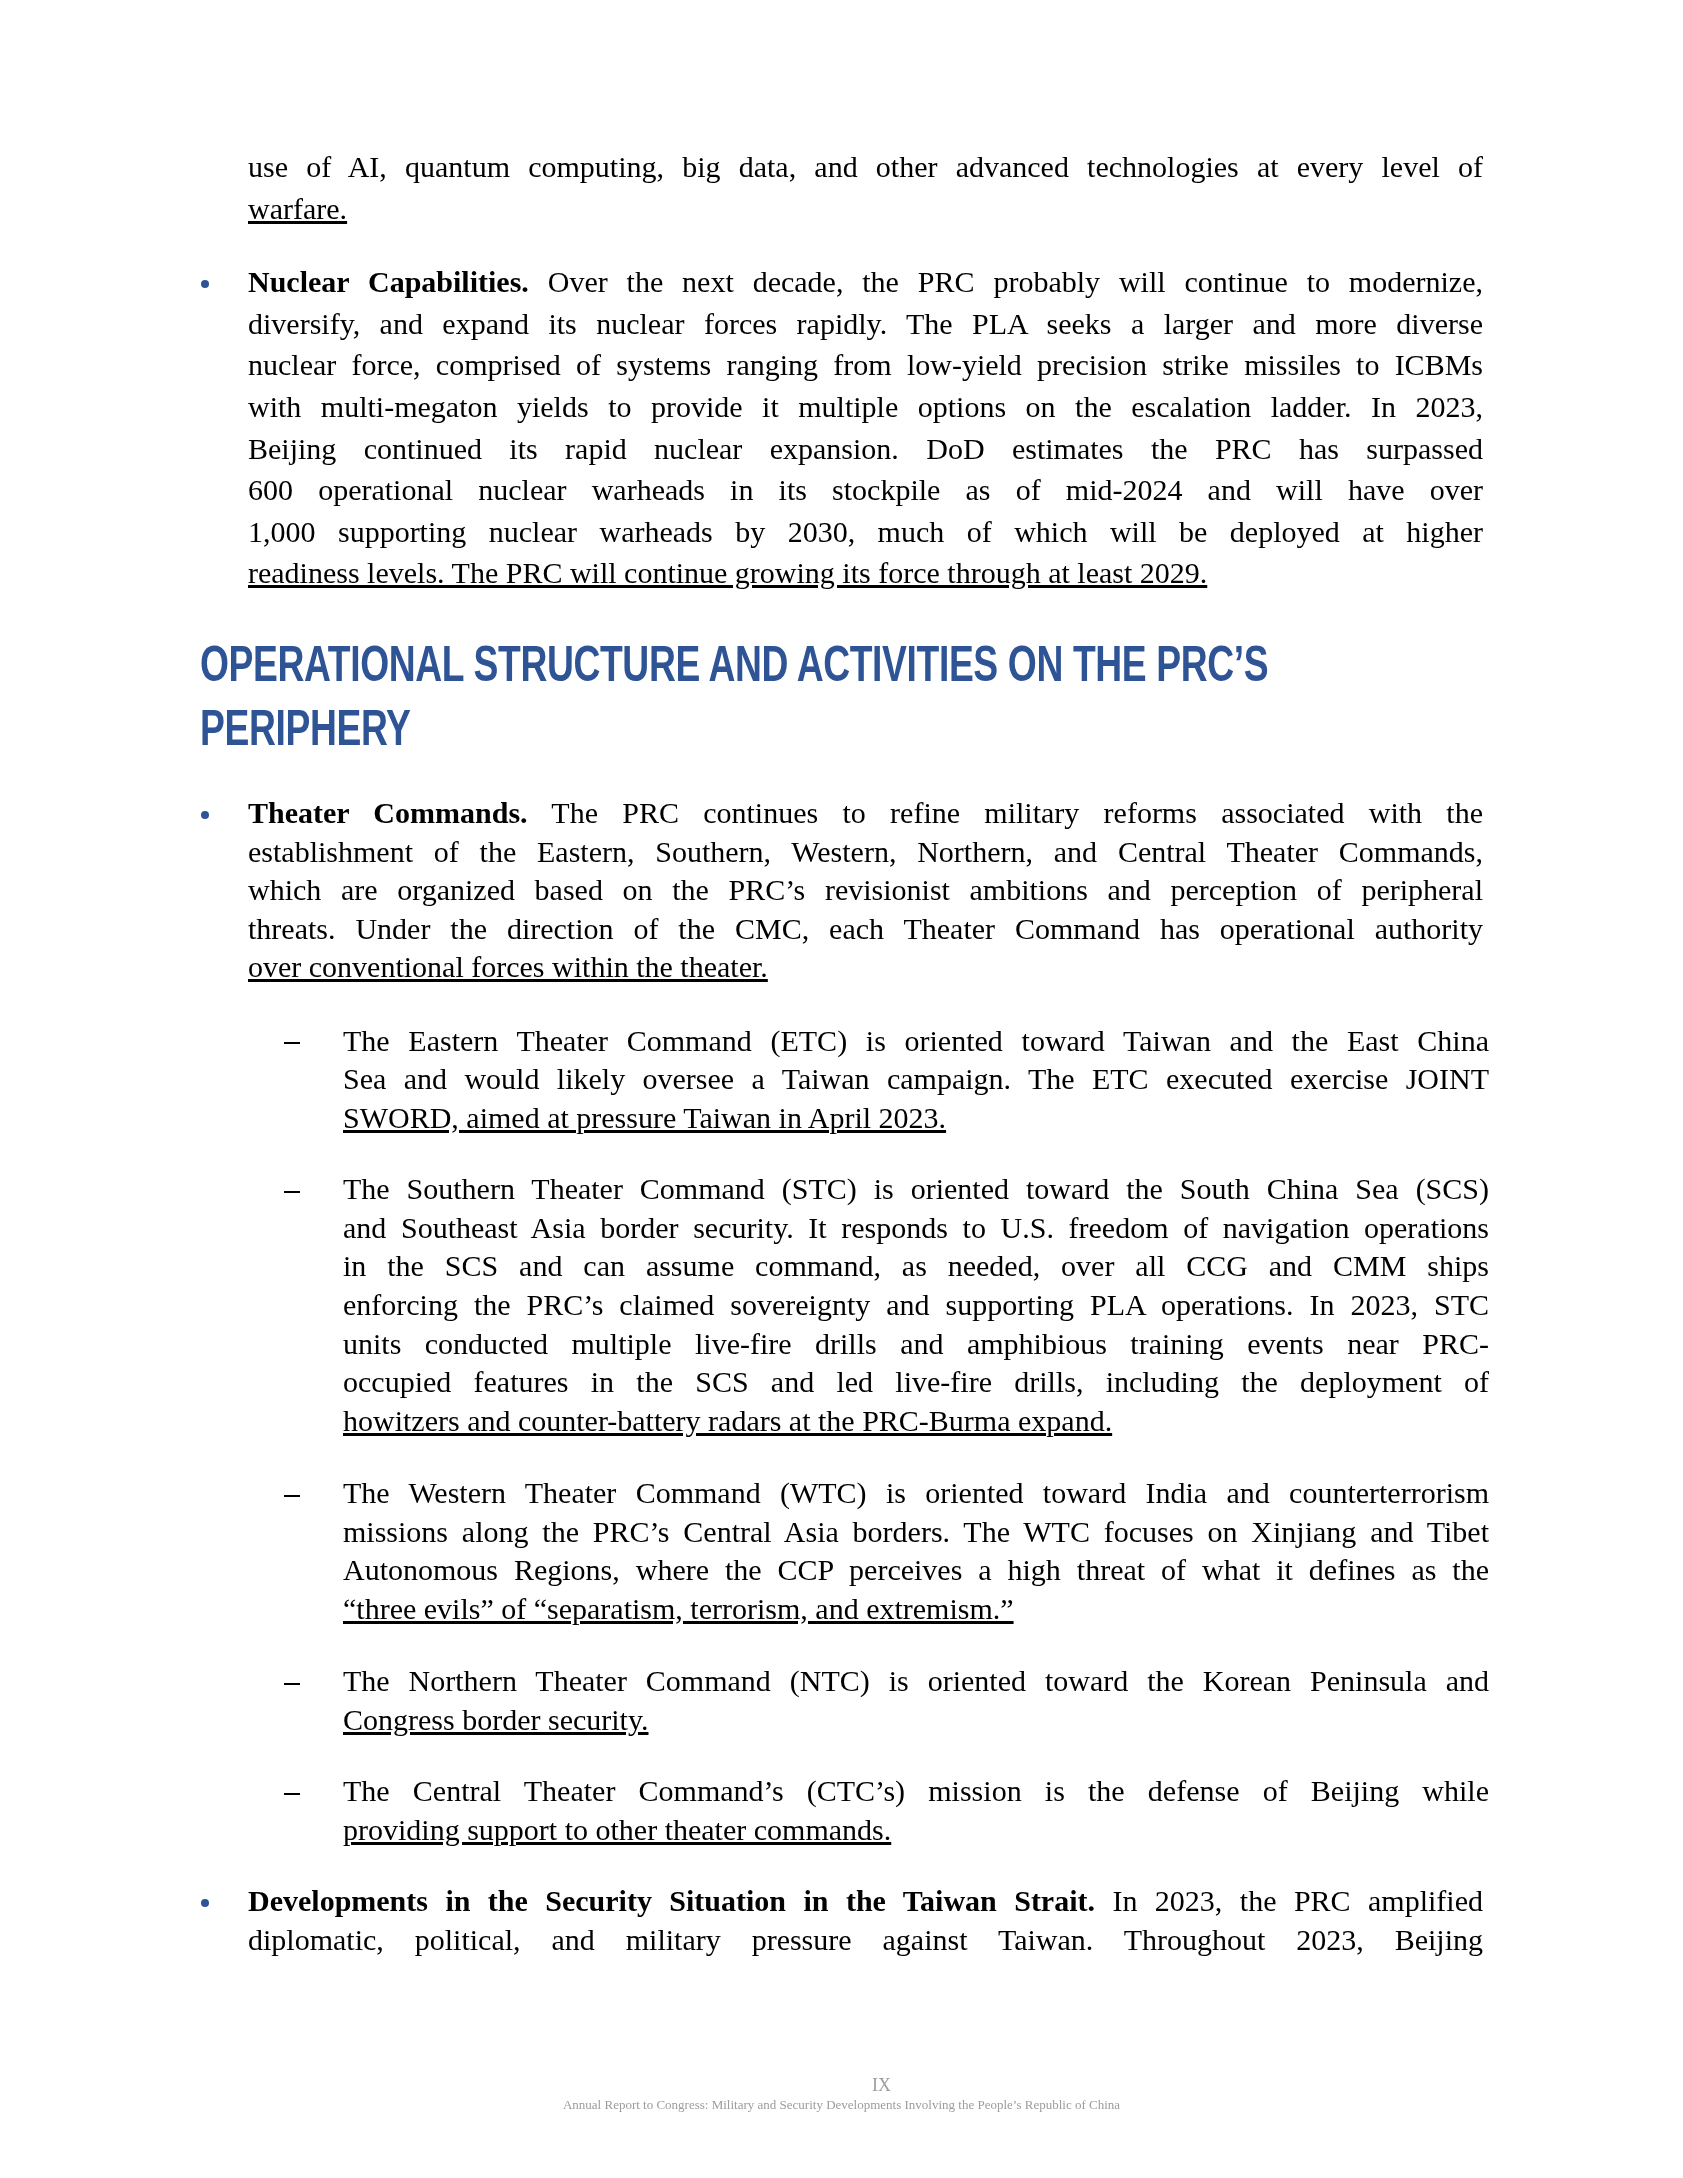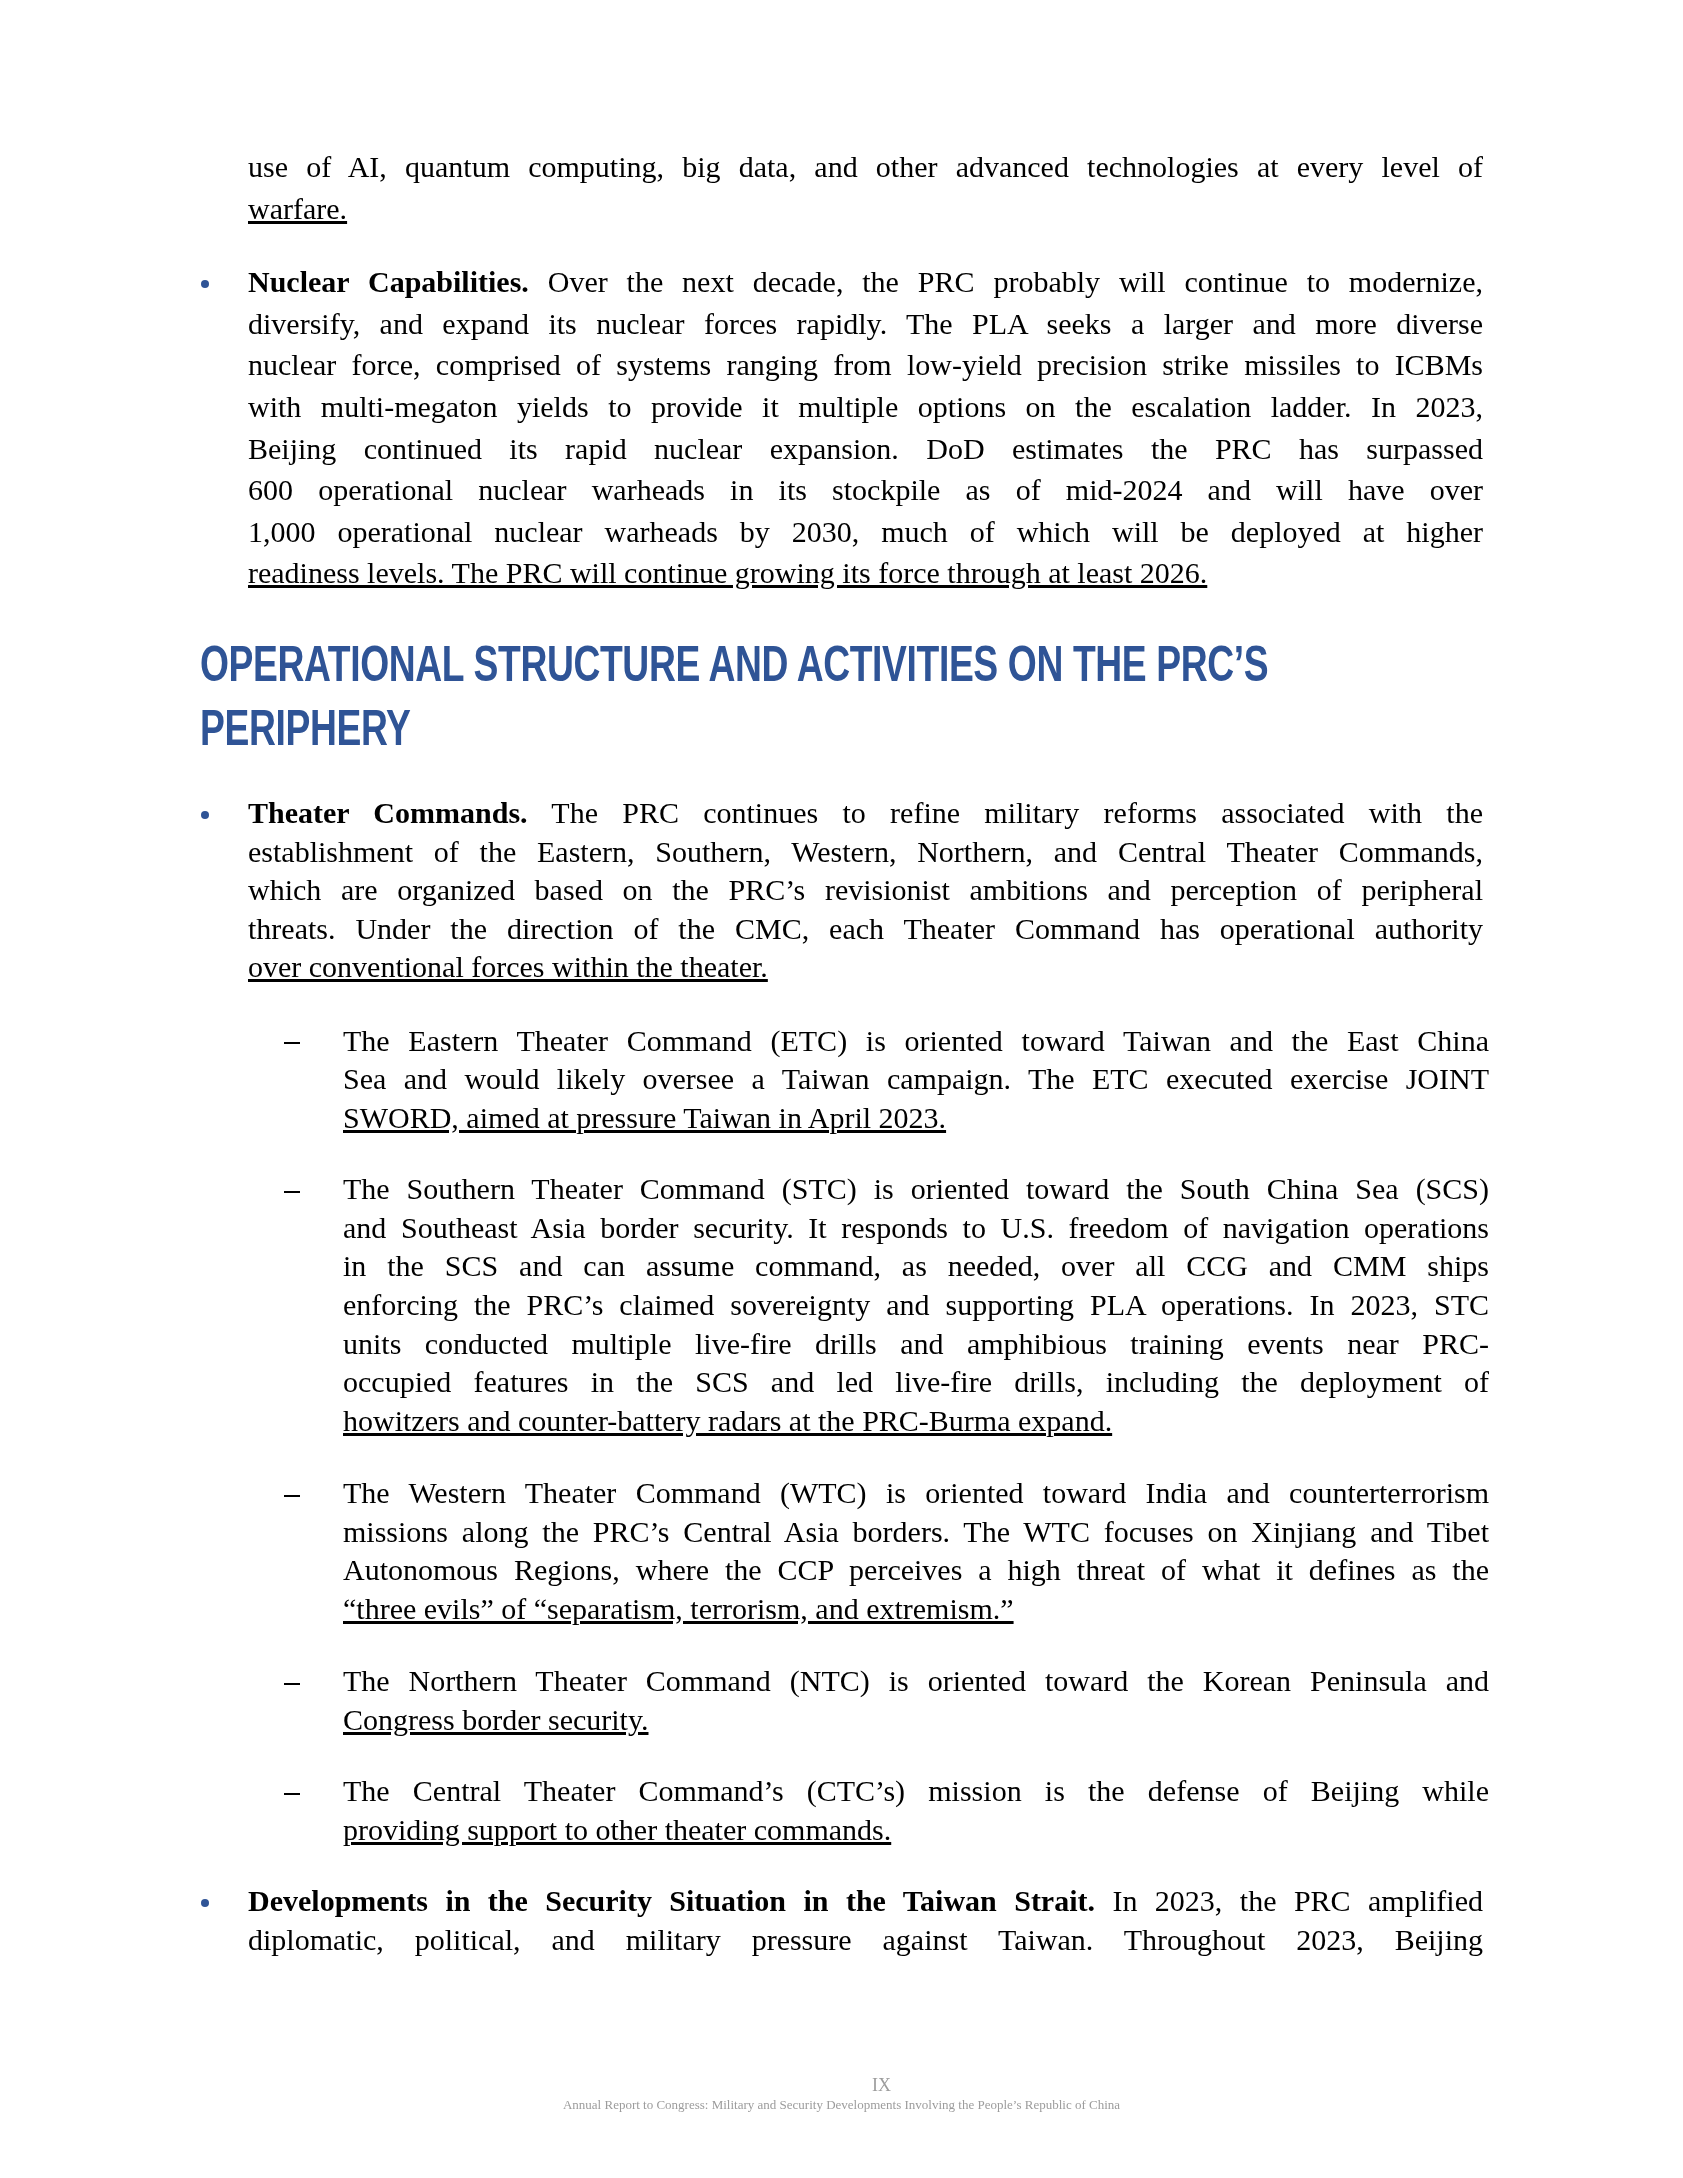--- a/index.html
+++ b/index.html
@@ -56,22 +56,22 @@
   </div>
 
   <div>
     <span class="bullet" style="top:280px"></span>
     <div class="line main" style="top:264px"><b>Nuclear Capabilities.</b><span> Over the next decade, the PRC probably will continue to modernize,</span></div>
     <div class="line main" style="top:306px">diversify, and expand its nuclear forces rapidly. The PLA seeks a larger and more diverse</div>
     <div class="line main" style="top:347px">nuclear force, comprised of systems ranging from low-yield precision strike missiles to ICBMs</div>
     <div class="line main" style="top:389px">with multi-megaton yields to provide it multiple options on the escalation ladder. In 2023,</div>
     <div class="line main" style="top:431px">Beijing continued its rapid nuclear expansion. DoD estimates the PRC has surpassed</div>
     <div class="line main" style="top:472px">600 operational nuclear warheads in its stockpile as of mid-2024 and will have over</div>
-    <div class="line main" style="top:514px">1,000 operational nuclear warheads by 2030, much of which will be deployed at higher</div>
-    <div class="line main last" style="top:555px">readiness levels. The PRC will continue growing its force through at least 2026.</div>
+    <div class="line main" style="top:514px">1,000 supporting nuclear warheads by 2030, much of which will be deployed at higher</div>
+    <div class="line main last" style="top:555px">readiness levels. The PRC will continue growing its force through at least 2029.</div>
   </div>
 
   <div>
     <div class="heading" style="top:639px">OPERATIONAL STRUCTURE AND ACTIVITIES ON THE PRC’S</div>
     <div class="heading" style="top:703px">PERIPHERY</div>
   </div>
 
   <div>
     <span class="bullet" style="top:811px"></span>
     <div class="line main" style="top:795px"><b>Theater Commands.</b><span> The PRC continues to refine military reforms associated with the</span></div>

